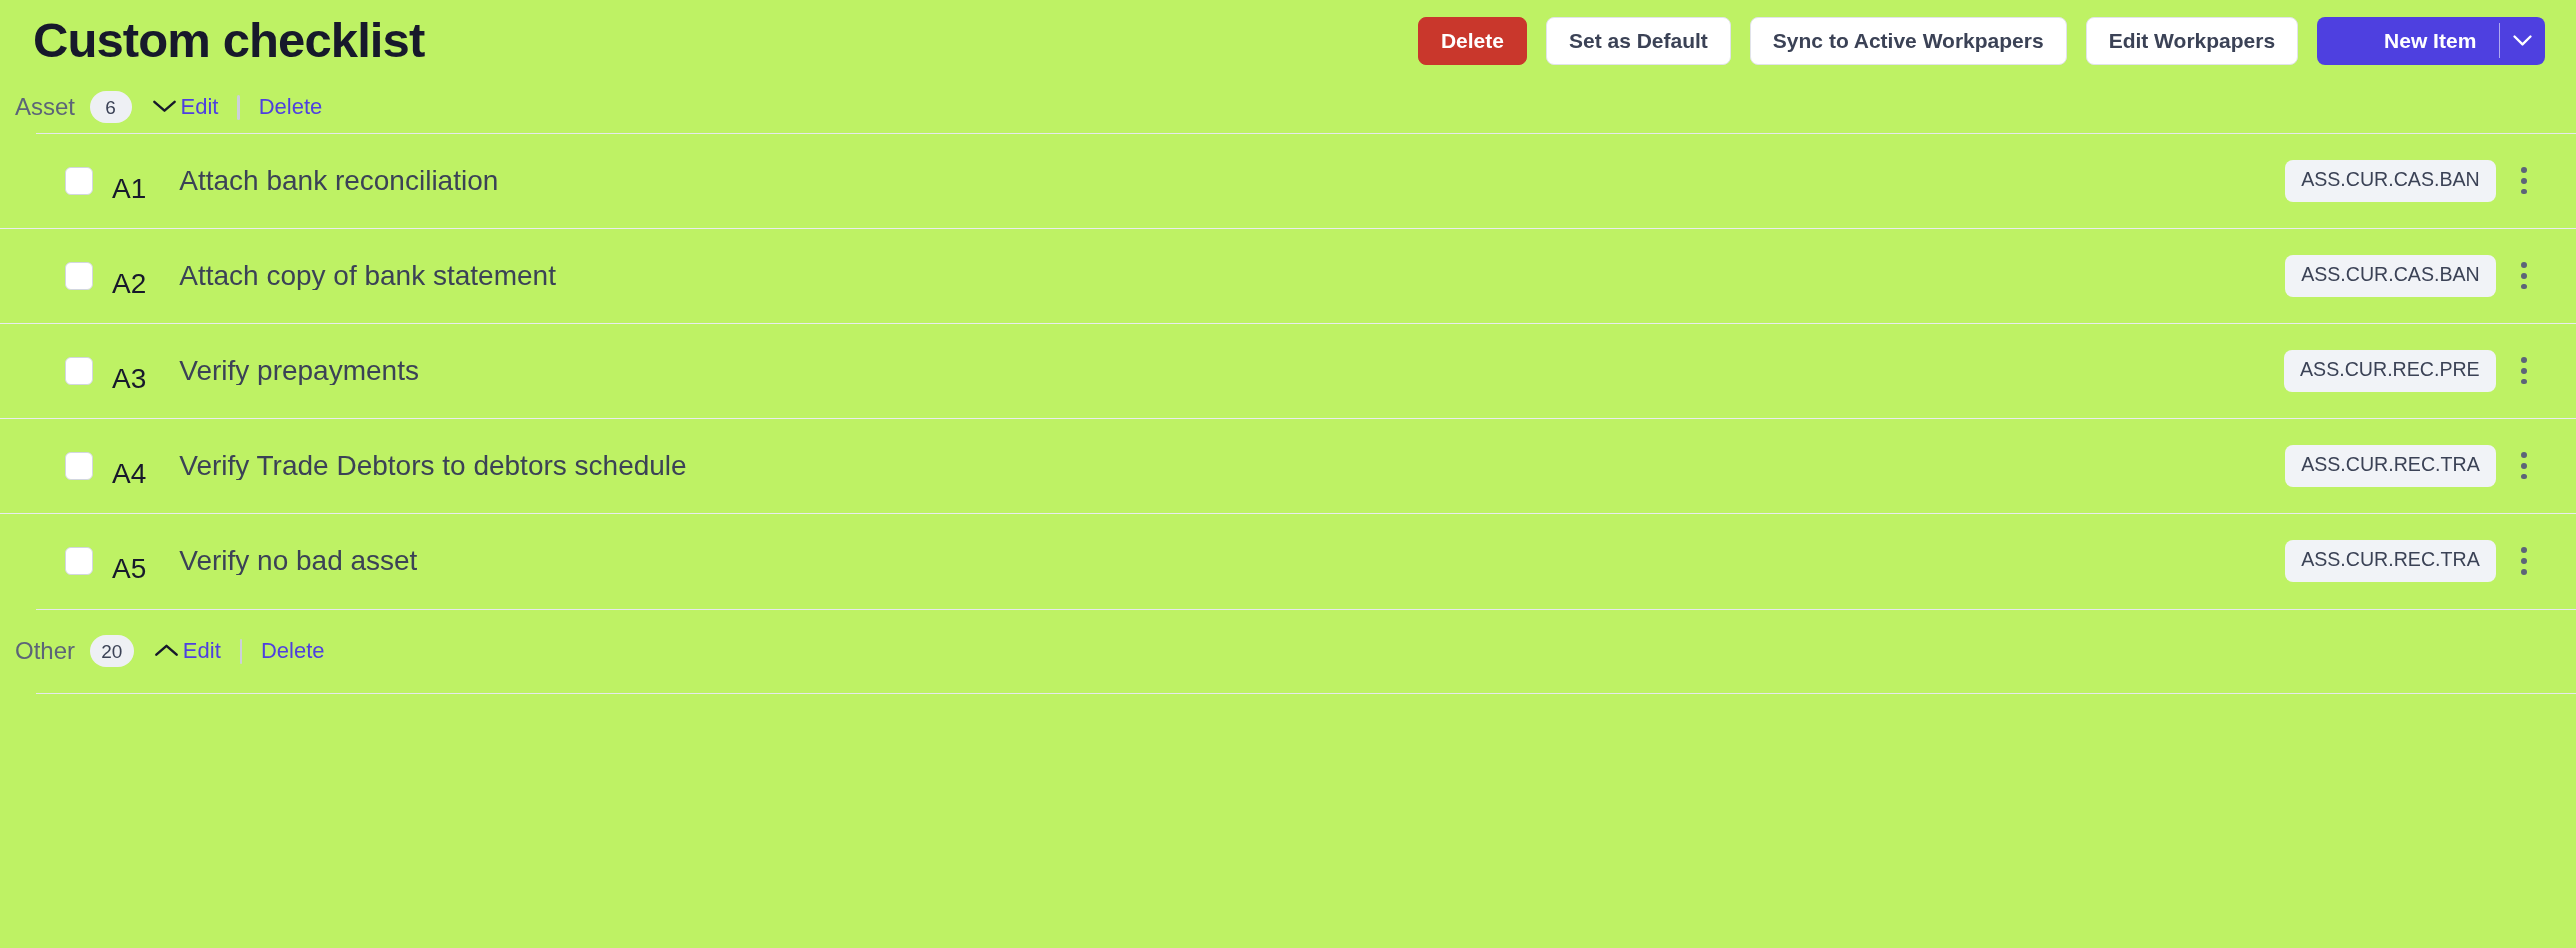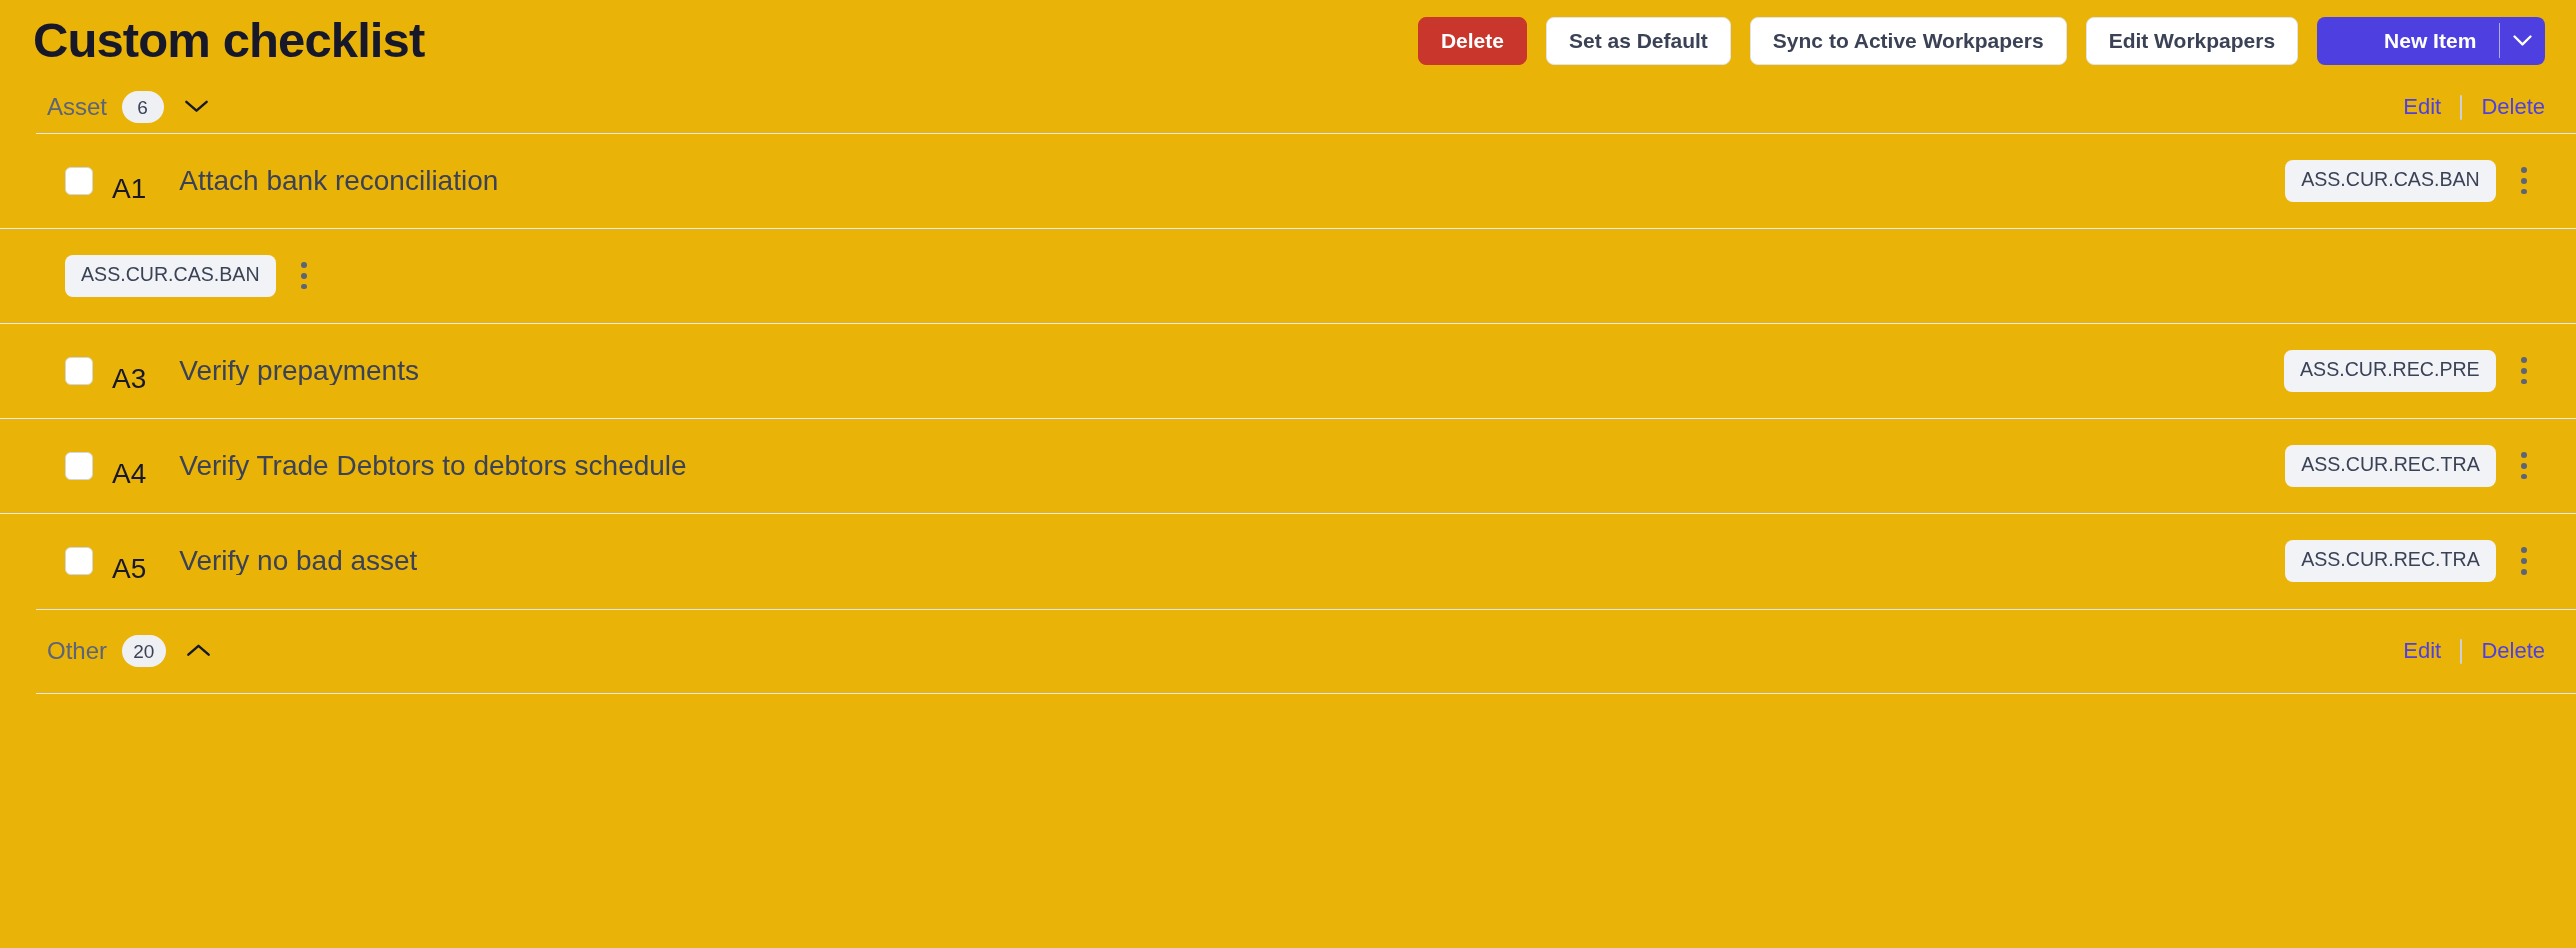--- a/index.html
+++ b/index.html
@@ -7,21 +7,21 @@
     width: 2576px;
     height: 948px;
     background: #ffffff;
     font-family: "Liberation Sans", sans-serif;
     -webkit-font-smoothing: antialiased;
   }
   .page {
     position: relative;
     width: 2576px;
     height: 948px;
-    background: #eab308;
+    background: #bef264;
     overflow: hidden;
   }
 
   
   .header {
     display: flex;
     align-items: center;
     justify-content: space-between;
     padding: 0 31px 0 33px;
     height: 81px;
@@ -98,22 +98,21 @@
     cursor: pointer;
   }
   .split-caret svg { display: block; }
 
   
   .content { padding: 0; }
 
   .section-head {
     display: flex;
     align-items: center;
-    justify-content: space-between;
-    padding-left: 47px;
+    padding-left: 15px;
     padding-right: 31px;
     height: 52px;
   }
   .section-head-left {
     display: flex;
     align-items: center;
     gap: 14.5px;
   }
   .section-name {
     font-size: 24px;
@@ -315,20 +314,25 @@
             <span class="tag">ASS.CUR.CAS.BAN</span>
             <span class="kebab">
                 <i></i>
                 <i></i>
                 <i></i>
               </span>
           </div>
         </div>
 
         <div class="row">
+          <div class="row-left">
+            <span class="checkbox"></span>
+            <span class="row-code">A2</span>
+            <span class="row-text">Attach copy of bank statement</span>
+          </div>
           <div class="row-right">
             <span class="tag">ASS.CUR.CAS.BAN</span>
             <span class="kebab">
                 <i></i>
                 <i></i>
                 <i></i>
               </span>
           </div>
         </div>
 

